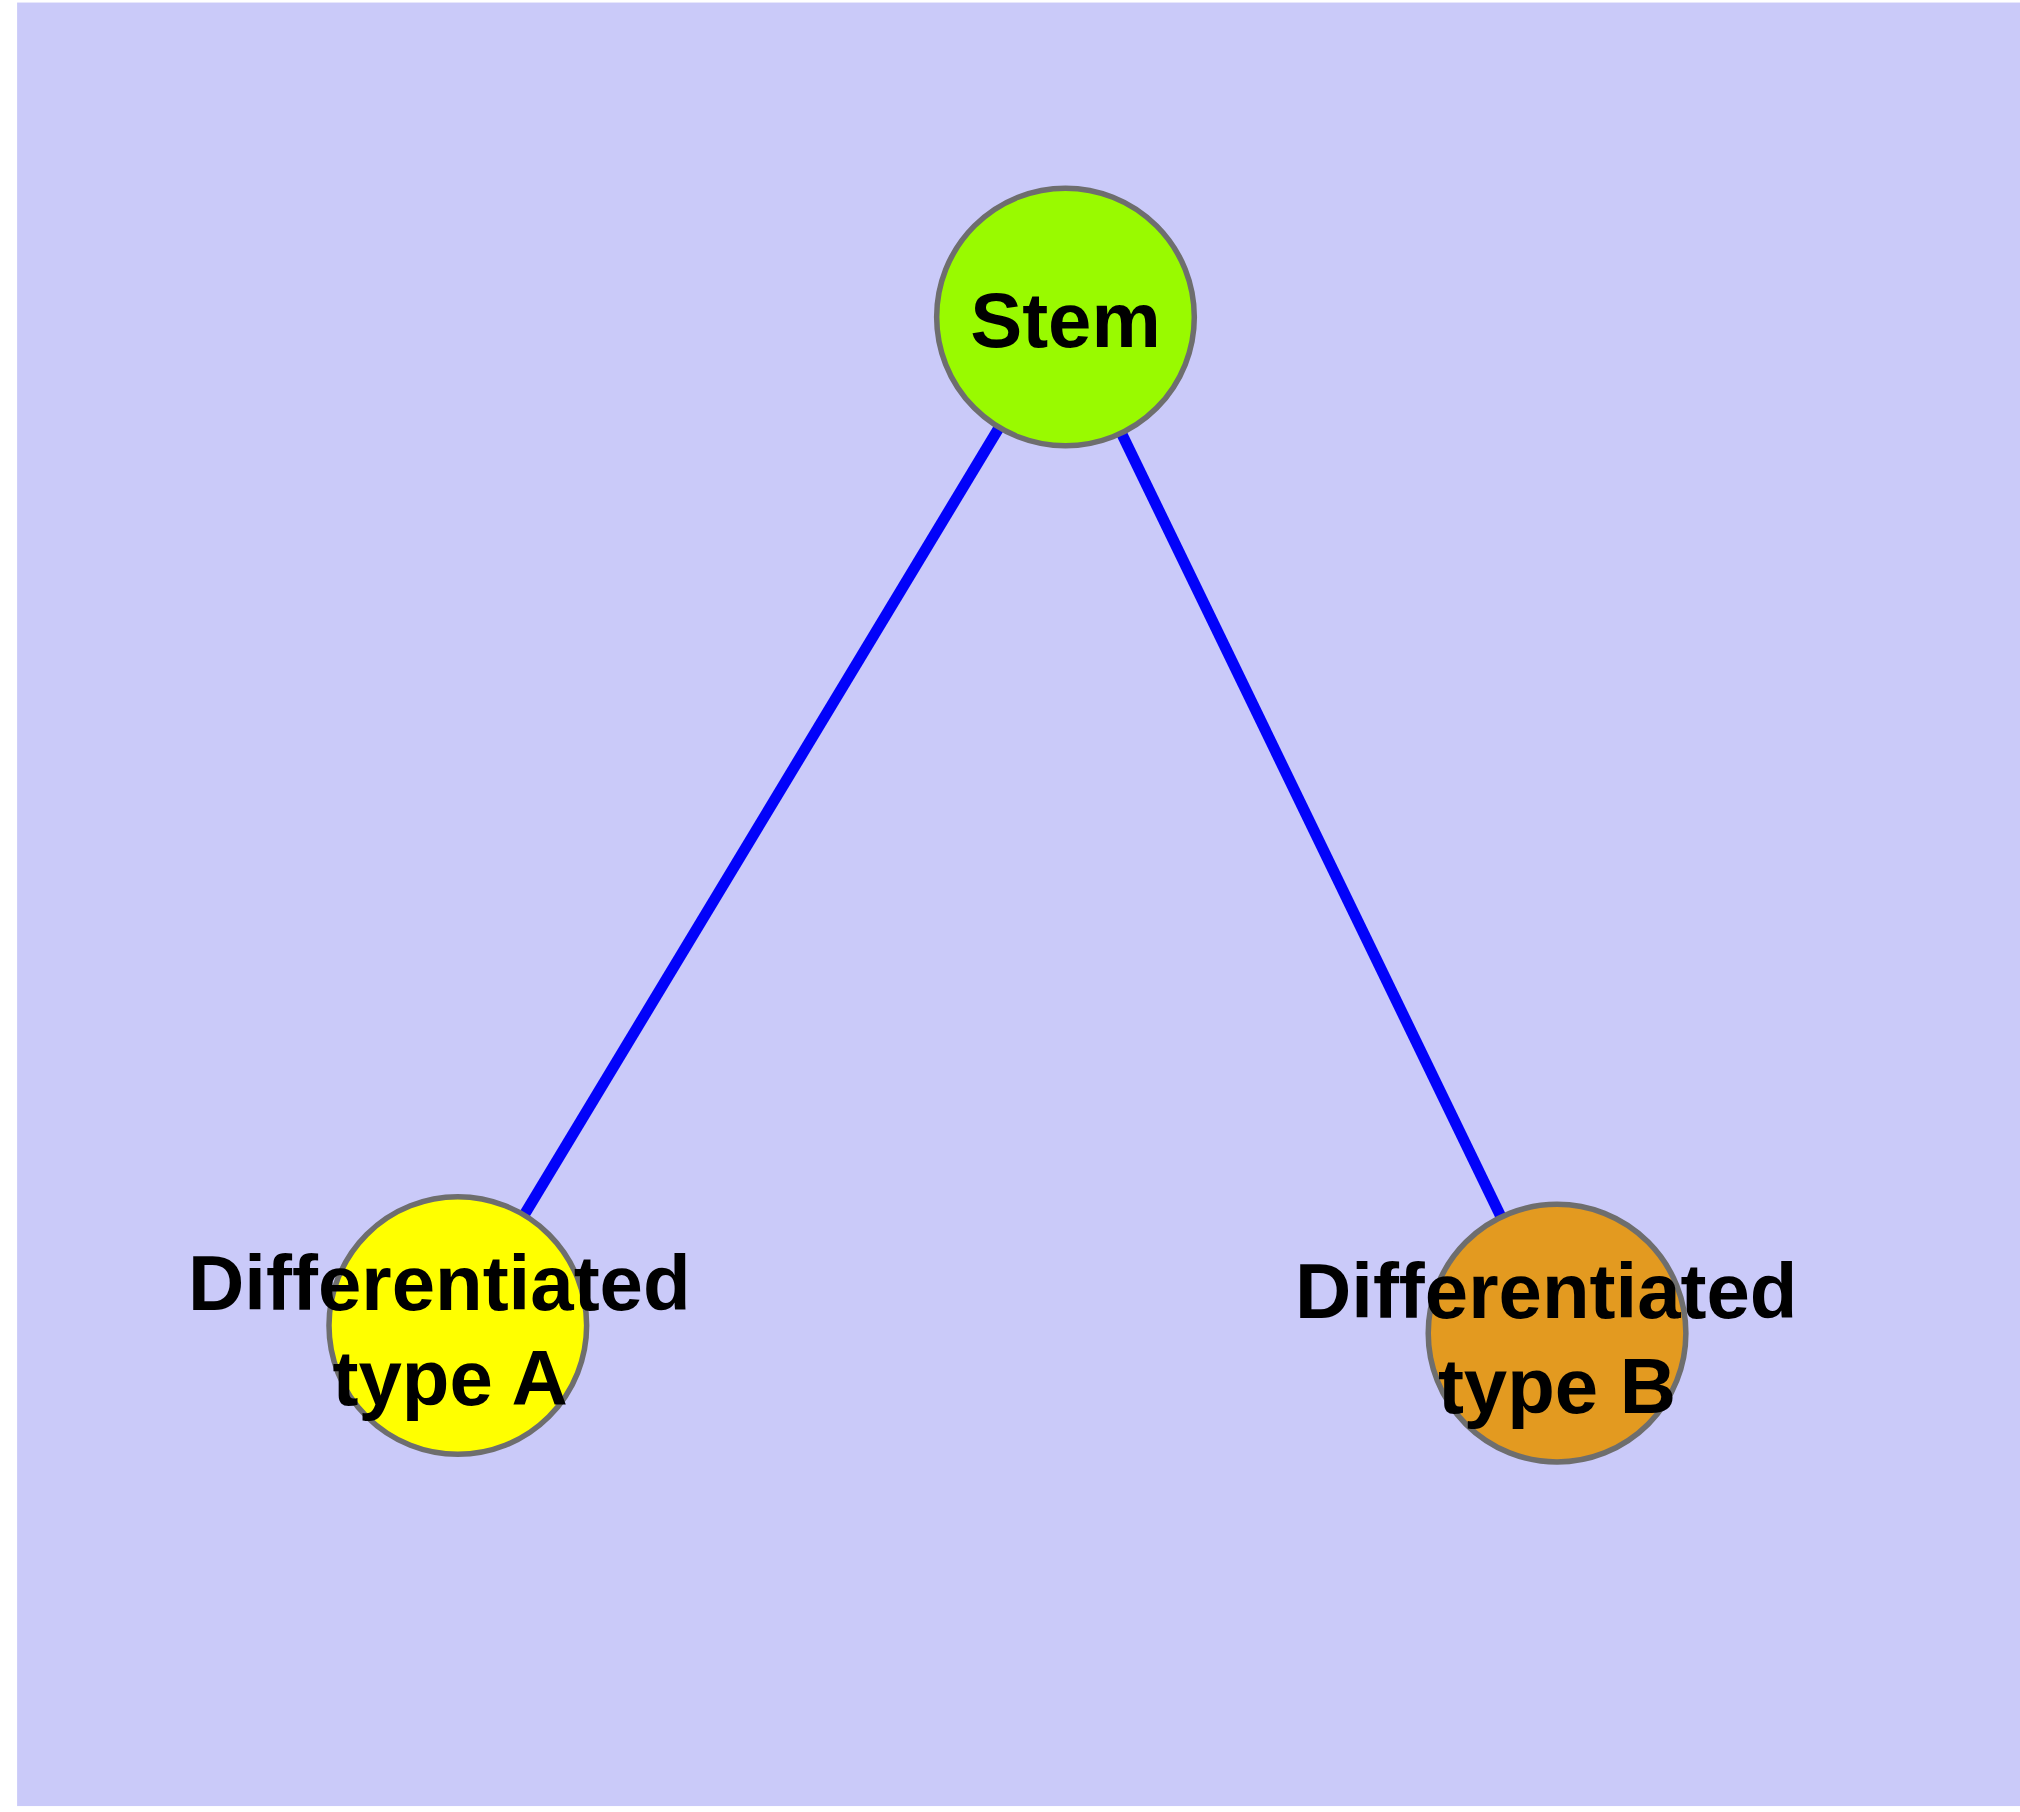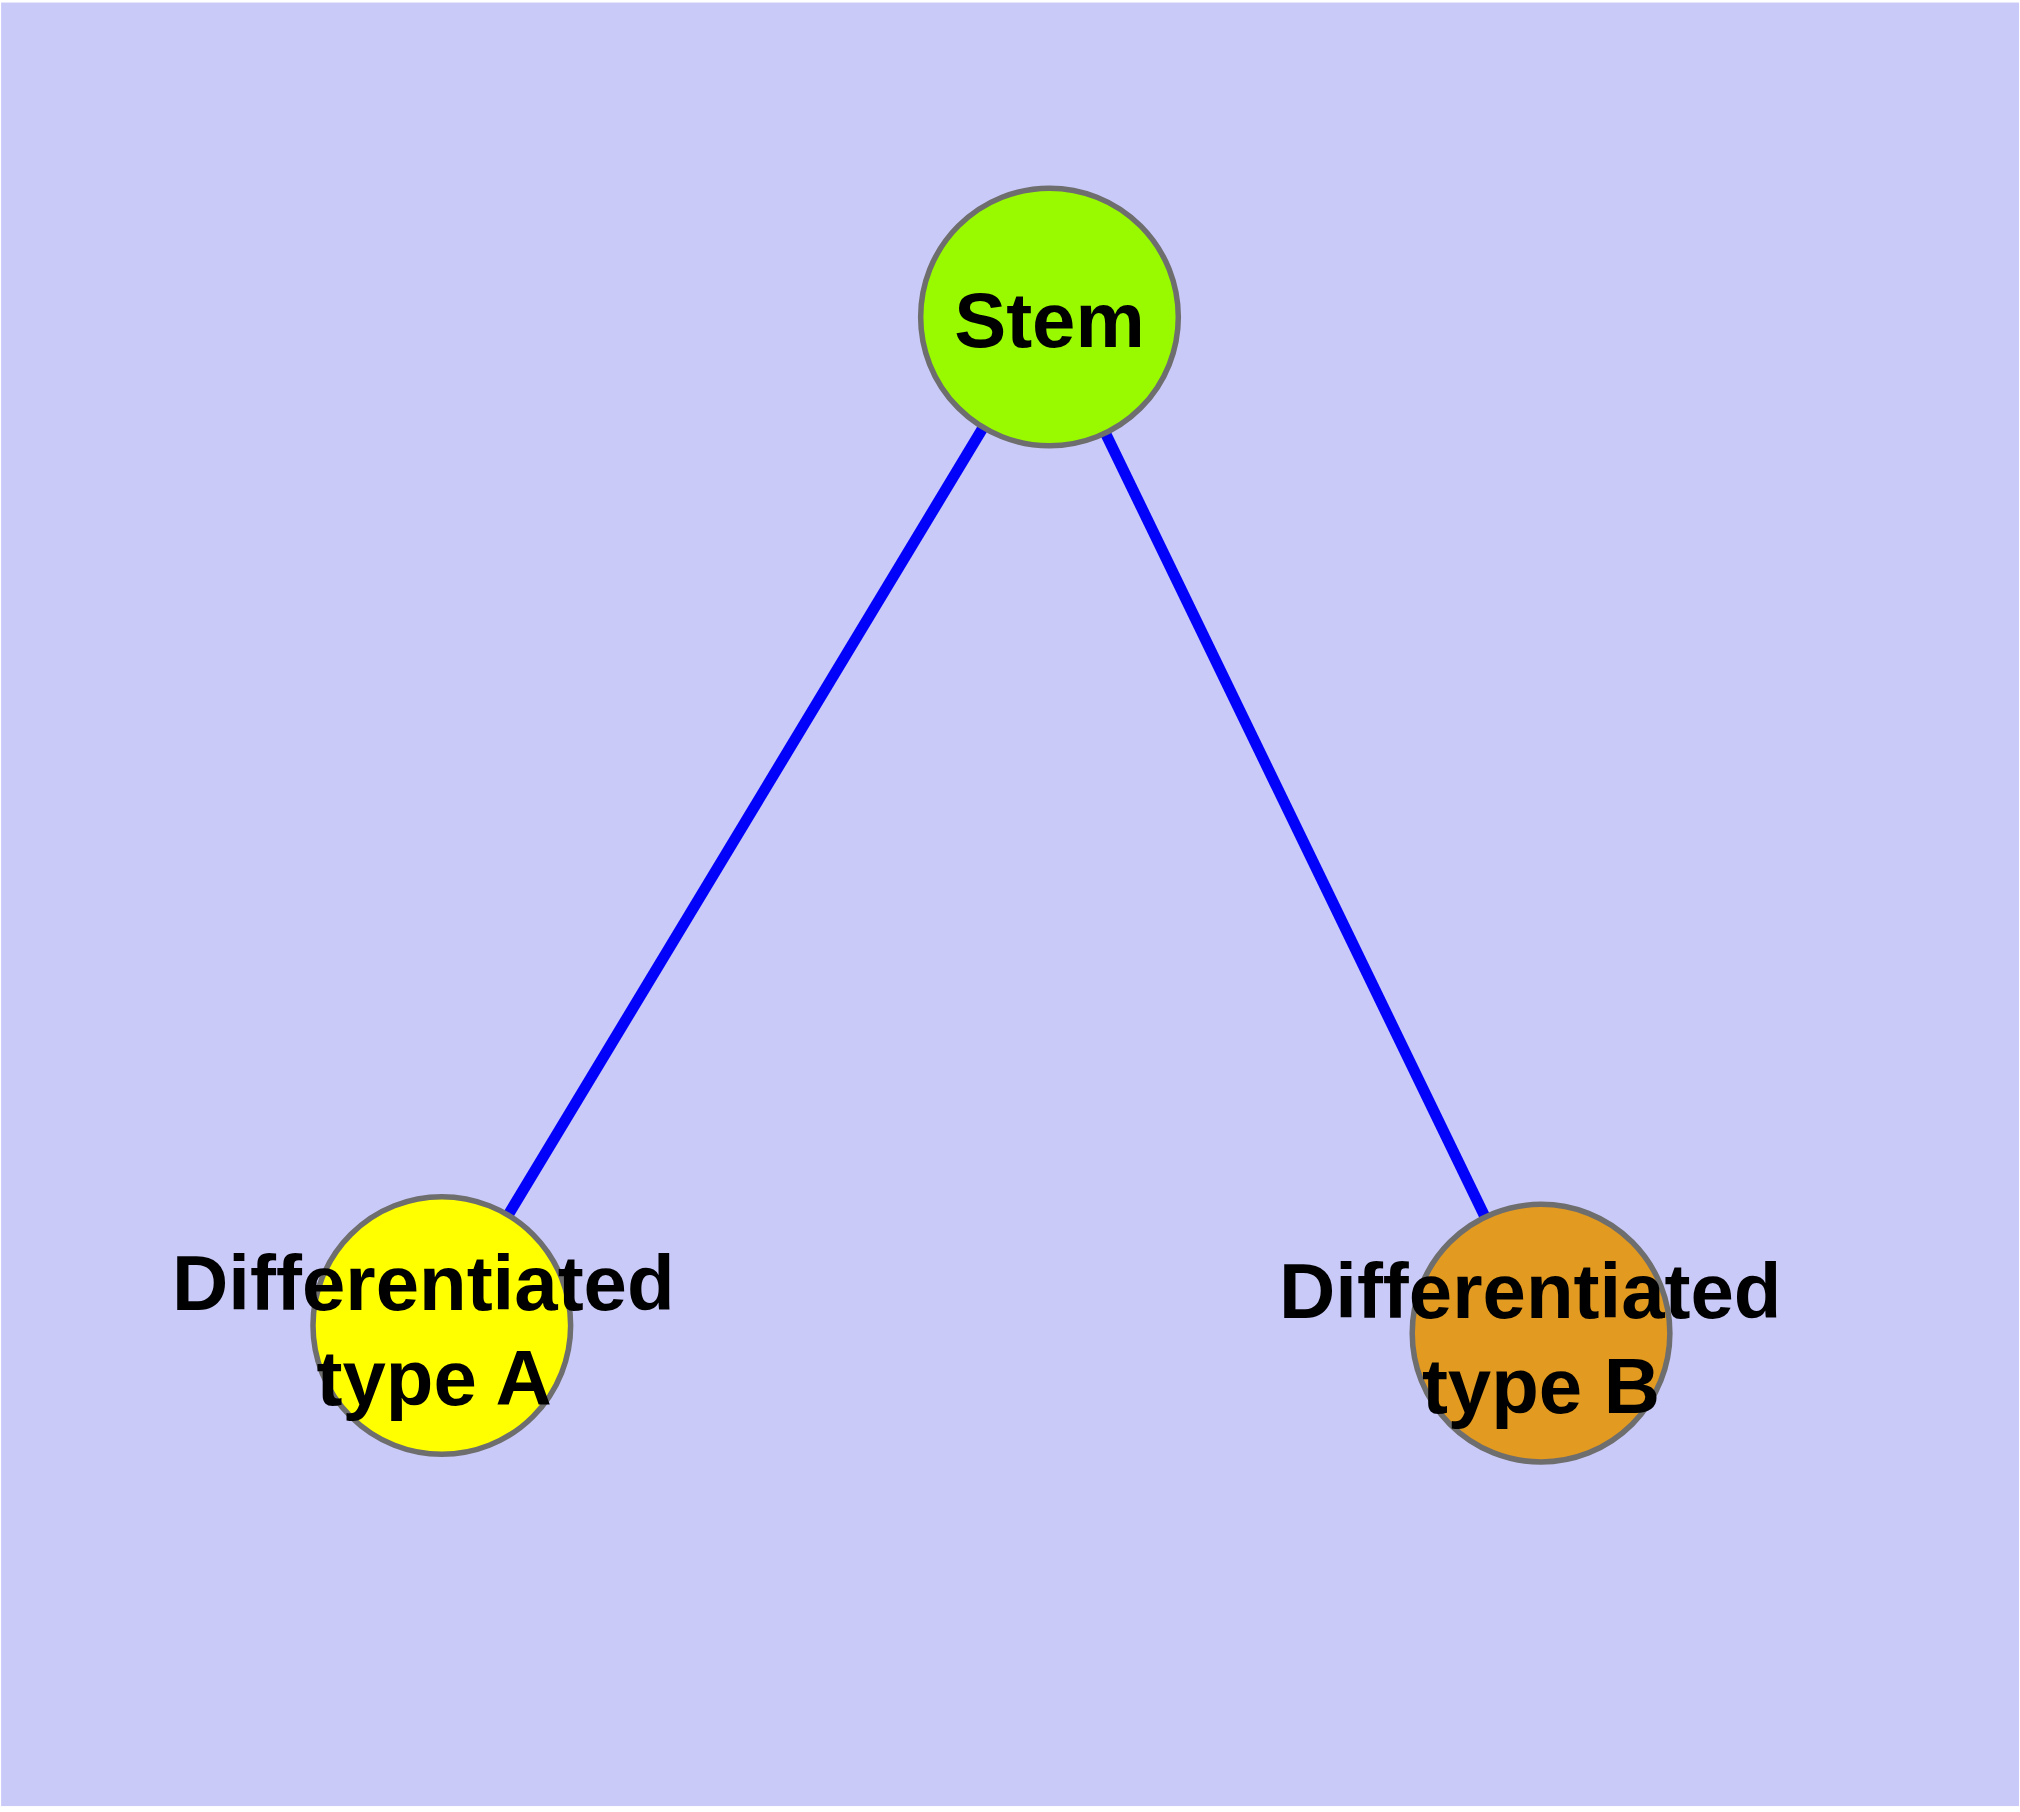--- a/index.html
+++ b/index.html
@@ -8,20 +8,21 @@
     background: #ffffff;
     width: 2021px;
     height: 1812px;
     overflow: hidden;
     font-family: "Liberation Sans", sans-serif;
   }
   .stage {
     position: relative;
     width: 1681px;
     height: 1812px;
+    padding-left: 16px;
   }
   svg.graph {
     display: block;
     width: 2021px;
     height: 1812px;
   }
   text {
     font-family: "Liberation Sans", "DejaVu Sans", sans-serif;
     font-weight: bold;
     font-size: 92px;

